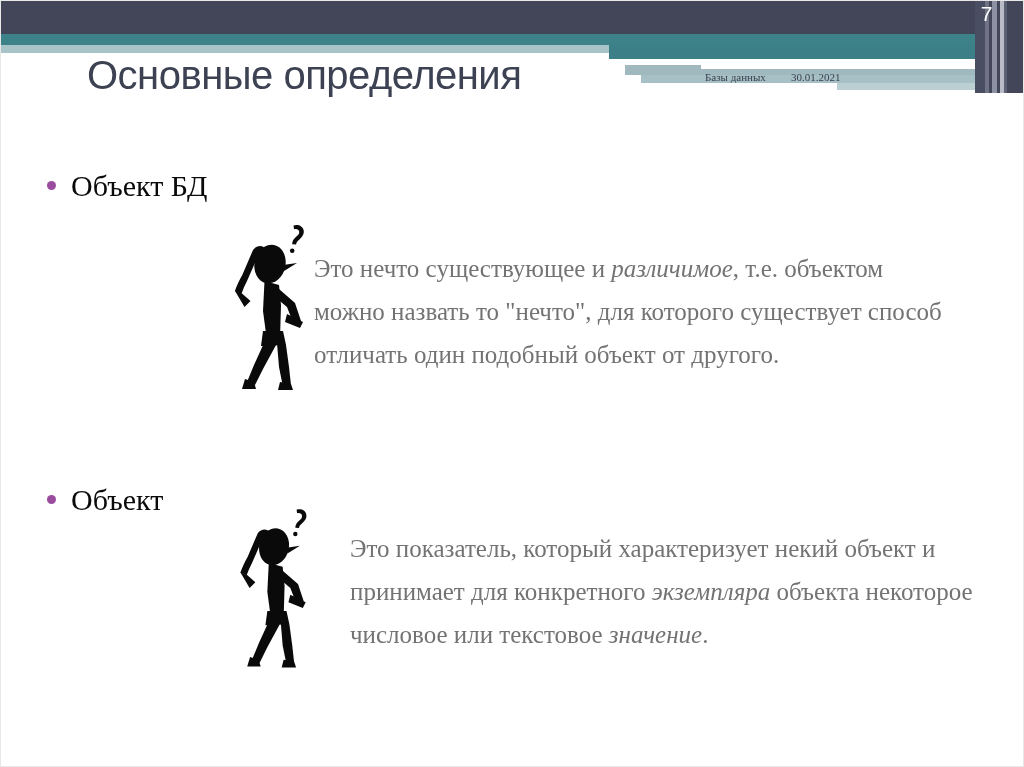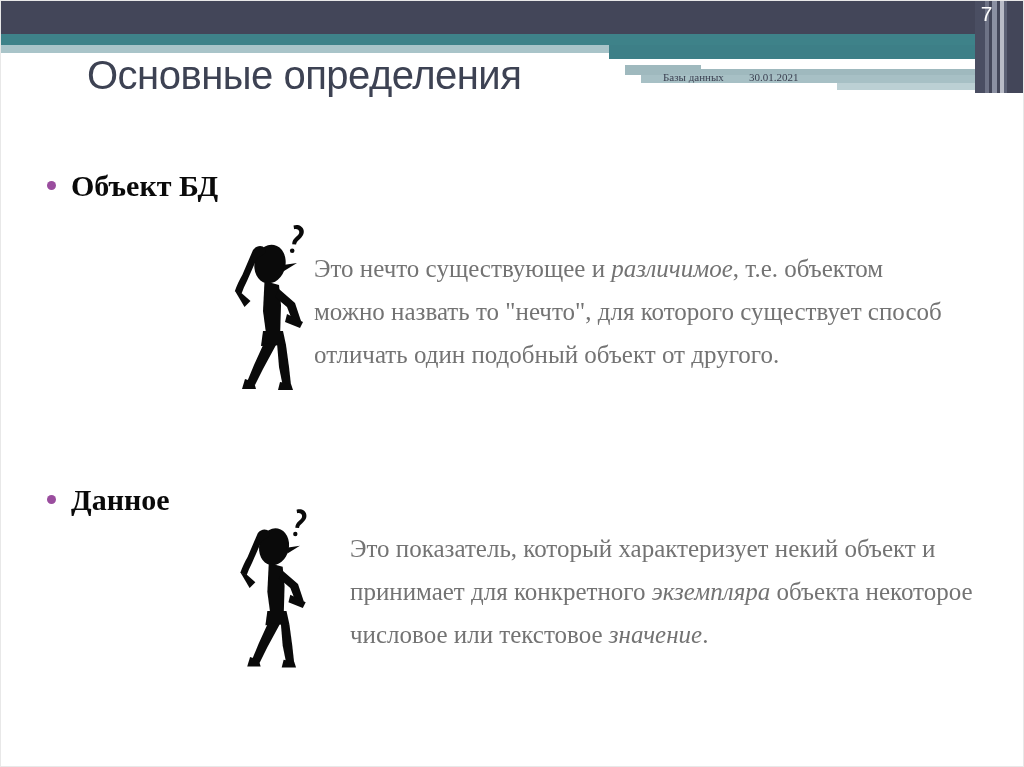--- a/index.html
+++ b/index.html
@@ -110,31 +110,31 @@
     z-index: 4;
   }
 
   .meta {
     position: absolute;
     top: 70px;
     font-family: "Liberation Serif", serif;
     font-size: 11px;
     color: #3a3f50;
     z-index: 5;
+    margin-left: 42px;
   }
   .meta-subject { left: 662px; }
   .meta-date    { left: 748px; }
 
   
   .bullet-line {
     position: absolute;
     display: flex;
     align-items: baseline;
     gap: 15px;
-    font-weight: bold;
   }
   .bullet-dot {
     width: 9px; height: 9px;
     border-radius: 50%;
     background: #9a4d9e;
     position: relative;
     top: -6px;
     flex: none;
   }
   .bullet-text {
@@ -230,21 +230,21 @@
         <path d="M54 124 L63 126 L66 148 L68 166 L60 168 L56 148 Z"></path>
         <path d="M57 163 L68 165 L70 171 L55 171 Z"></path>
       </g>
     </svg>
   </div>
 
   <div class="body-text" id="para-one">Это нечто существующее и <em>различимое</em>, т.е. объектом можно назвать то "нечто", для которого существует способ отличать один подобный объект от другого.</div>
 
   <div class="bullet-line" id="bullet-two">
     <span class="bullet-dot"></span>
-    <span class="bullet-text">Данное</span>
+    <span class="bullet-text">Объект</span>
   </div>
 
   <div class="figure" id="figure-two">
     <svg viewBox="0 0 96 172" width="92" height="186" aria-hidden="true">
       <g fill="#0a0a0a">
         <path d="M70.5 6.5c4.6-1.6 9.2 0.6 10.1 4.6 0.9 4-1.4 6.9-4.2 9.3-2.1 1.8-3.2 3.0-3.3 5.2l-3.9-0.3c0.0-3.3 1.4-5.3 3.9-7.5 2.2-1.9 3.5-3.3 3.1-5.4-0.4-2.0-2.6-3.1-5.1-2.2z"></path>
         <circle cx="69.2" cy="31.8" r="2.3"></circle>
         <ellipse cx="47" cy="45" rx="15.5" ry="19.5" transform="rotate(12 47 45)"></ellipse>
         <path d="M60 46 L74 44 L61 52 Z"></path>
         <path d="M30 31c3.4-4.6 9.4-5.2 11.9-1.4 2.3 3.5-1.3 6.4-4.6 7.6-2.0 0.8-3.2 2.0-4.2 4.0L24 62c-2.2 4.3-4.2 8.6-5.6 12.9l-6.6-2.6c2.0-6.0 4.6-11.3 7.6-16.6z"></path>

